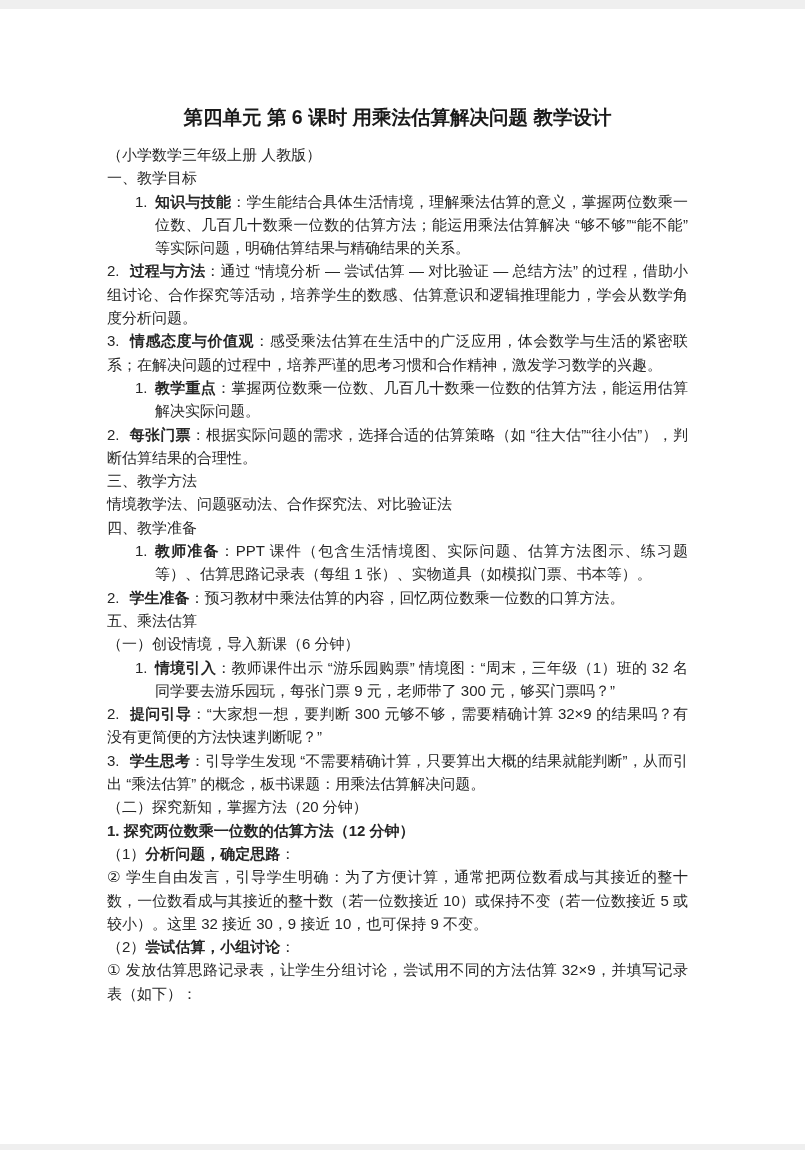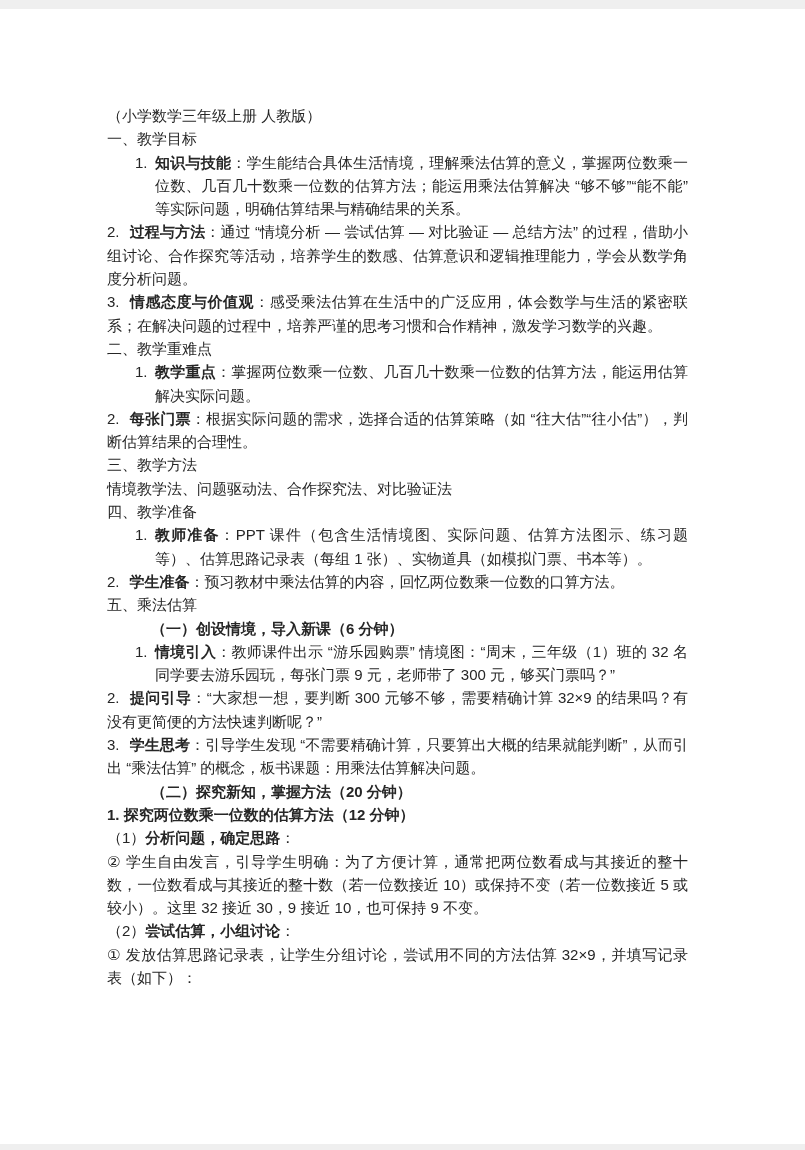--- a/index.html
+++ b/index.html
@@ -23,47 +23,47 @@
   .title{
     margin:0 0 12px 0;
     font-size:19.5px;
     line-height:27px;
     font-weight:700;
     text-align:center;
     color:#1a1a1a;
   }
   p{margin:0;text-align:justify;}
   .sec-h{font-weight:400;}
-  .part-h{font-weight:700;margin-left:44px;}
+  .part-h{font-weight:400;}
   .sub-h{font-weight:700;}
   .b{font-weight:700;}
   
   .item-a{position:relative;padding-left:48px;}
   .item-a .num{position:absolute;left:28px;top:0;}
   
   .item-b .num{margin-right:10px;}
   .circ-item .num{margin-right:5px;}
 </style>
 </head>
 <body>
 
 <div class="page">
 
+  <h1 class="title">第四单元 第 6 课时 用乘法估算解决问题 教学设计</h1>
 
   <p>（小学数学三年级上册 人教版）</p>
 
   <p class="sec-h">一、教学目标</p>
 
   <p class="item-a"><span class="num">1.</span><span class="b">知识与技能</span><span>：</span><span>学生能结合具体生活情境，理解乘法估算的意义，掌握两位数乘一位数、几百几十数乘一位数的估算方法；能运用乘法估算解决 “够不够”“能不能” 等实际问题，明确估算结果与精确结果的关系。</span></p>
 
   <p class="item-b"><span class="num">2.</span><span class="b">过程与方法</span><span>：</span><span>通过 “情境分析 — 尝试估算 — 对比验证 — 总结方法” 的过程，借助小组讨论、合作探究等活动，培养学生的数感、估算意识和逻辑推理能力，学会从数学角度分析问题。</span></p>
 
   <p class="item-b"><span class="num">3.</span><span class="b">情感态度与价值观</span><span>：</span><span>感受乘法估算在生活中的广泛应用，体会数学与生活的紧密联系；在解决问题的过程中，培养严谨的思考习惯和合作精神，激发学习数学的兴趣。</span></p>
 
-  <p class="sec-h">二、教学重难点</p>
 
   <p class="item-a"><span class="num">1.</span><span class="b">教学重点</span><span>：</span><span>掌握两位数乘一位数、几百几十数乘一位数的估算方法，能运用估算解决实际问题。</span></p>
 
   <p class="item-b"><span class="num">2.</span><span class="b">每张门票</span><span>：</span><span>根据实际问题的需求，选择合适的估算策略（如 “往大估”“往小估”），判断估算结果的合理性。</span></p>
 
   <p class="sec-h">三、教学方法</p>
 
   <p>情境教学法、问题驱动法、合作探究法、对比验证法</p>
 
   <p class="sec-h">四、教学准备</p>

